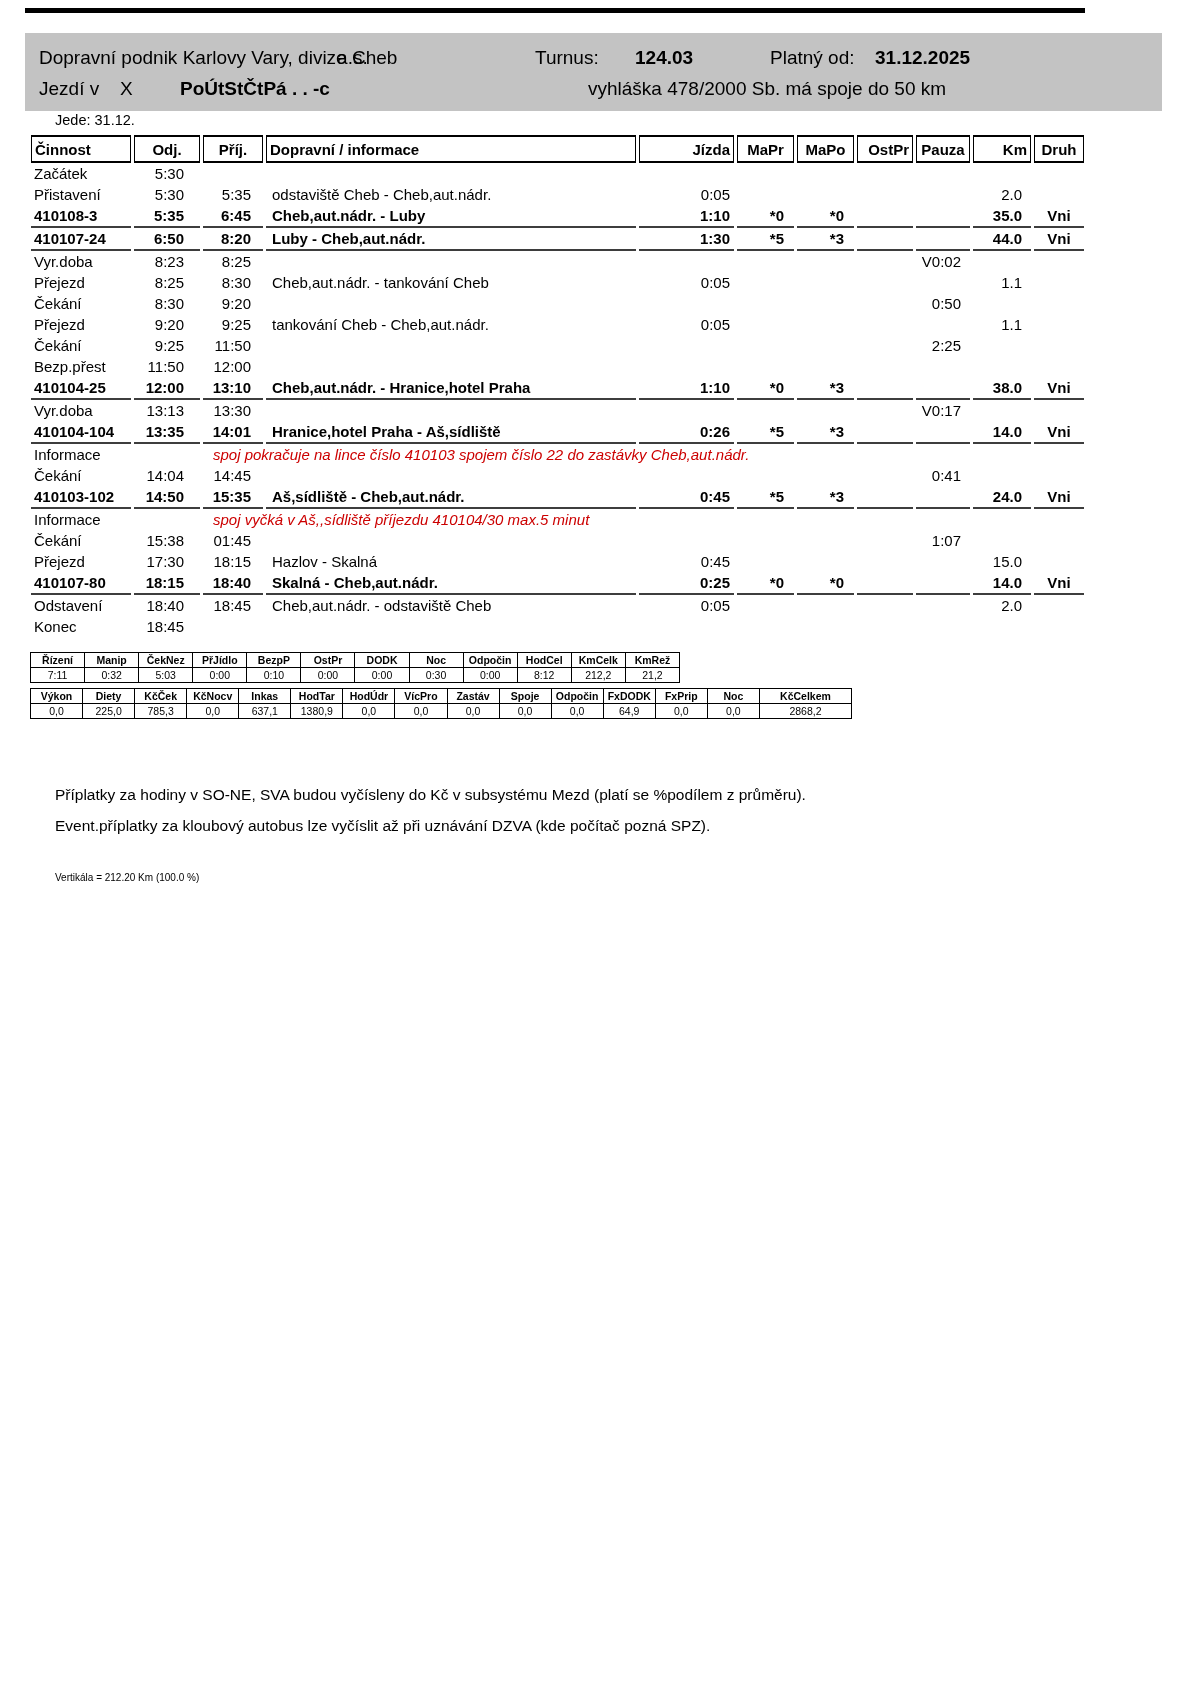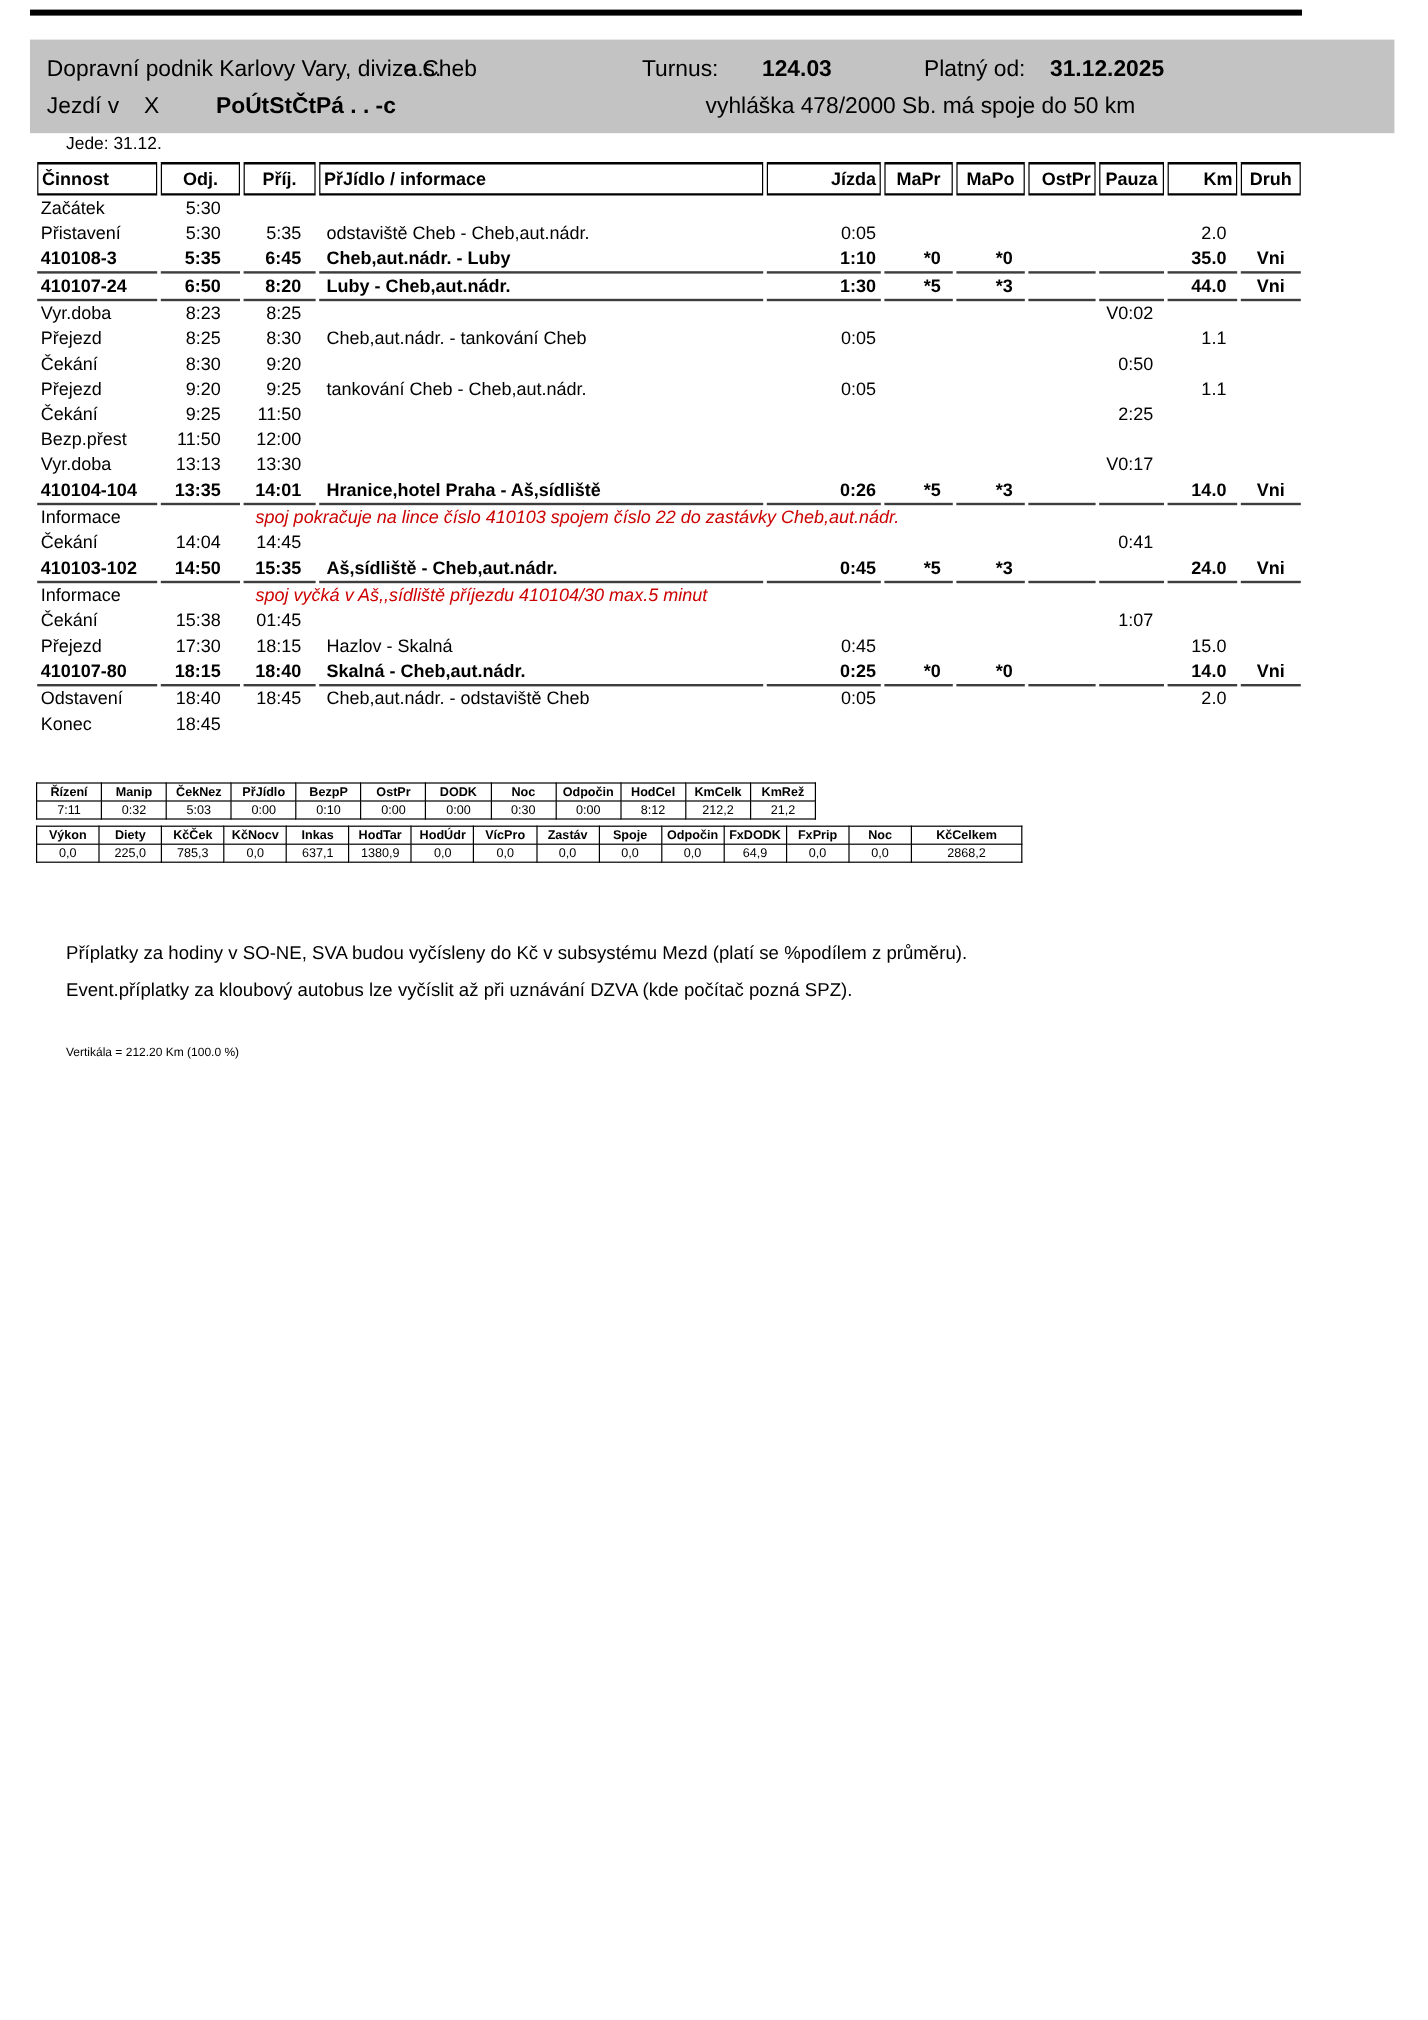--- a/index.html
+++ b/index.html
@@ -128,21 +128,21 @@
         <col style="width:56px">
         <col style="width:54px">
       <col style="width:58px">
         <col style="width:50px">
     </colgroup>
     <thead>
       <tr id="duty-head-row">
           <th class="c0">Činnost</th>
           <th class="c1">Odj.</th>
           <th class="c2">Příj.</th>
-          <th class="c3">PřJídlo / informace</th>
+          <th class="c3">Dopravní / informace</th>
           <th class="c4">Jízda</th>
           <th class="c5">MaPr</th>
           <th class="c6">MaPo</th>
           <th class="c7">OstPr</th>
           <th class="c8">Pauza</th>
           <th class="c9">Km</th>
           <th class="c10">Druh</th>
         </tr>
     </thead>
     <tbody id="duty-body">
@@ -268,20 +268,33 @@
           <td class="c1">11:50</td>
           <td class="c2">12:00</td>
           <td class="c3"></td>
           <td class="c4"></td>
           <td class="c5"></td>
           <td class="c6"></td>
           <td class="c7"></td>
           <td class="c8"></td>
           <td class="c9"></td>
           <td class="c10"></td>
+        </tr>
+        <tr class="spoj">
+          <td class="c0">410104-25</td>
+          <td class="c1">12:00</td>
+          <td class="c2">13:10</td>
+          <td class="c3">Cheb,aut.nádr. - Hranice,hotel Praha</td>
+          <td class="c4">1:10</td>
+          <td class="c5">*0</td>
+          <td class="c6">*3</td>
+          <td class="c7"></td>
+          <td class="c8"></td>
+          <td class="c9">38.0</td>
+          <td class="c10">Vni</td>
         </tr>
         <tr class="normal">
           <td class="c0">Vyr.doba</td>
           <td class="c1">13:13</td>
           <td class="c2">13:30</td>
           <td class="c3"></td>
           <td class="c4"></td>
           <td class="c5"></td>
           <td class="c6"></td>
           <td class="c7"></td>

